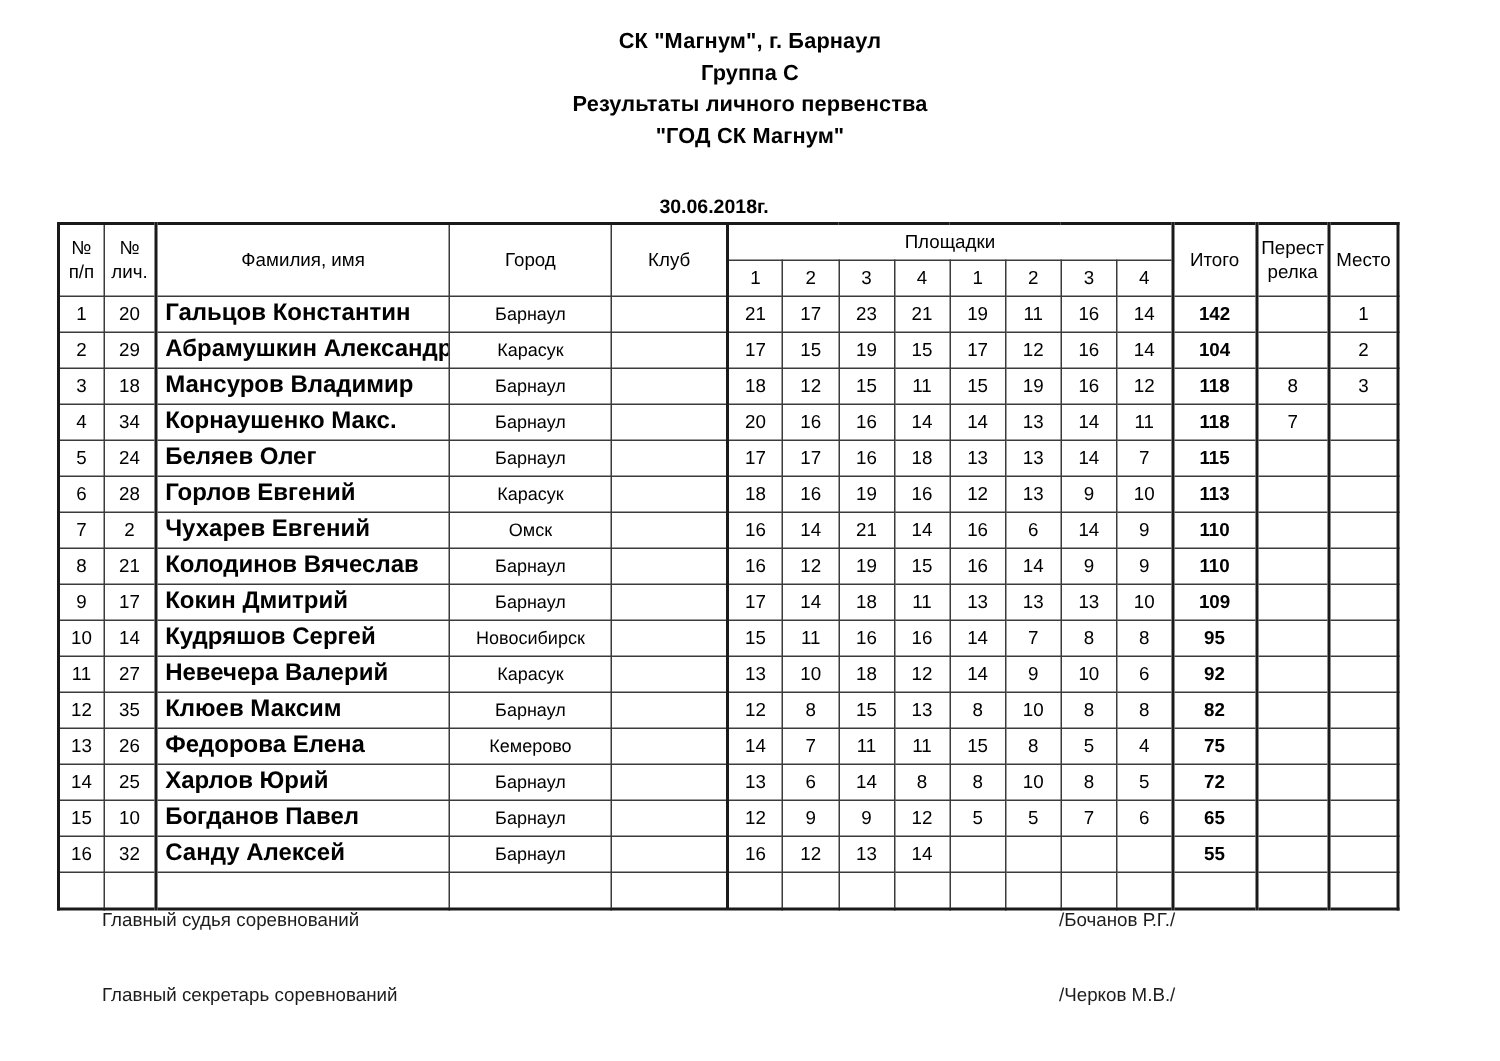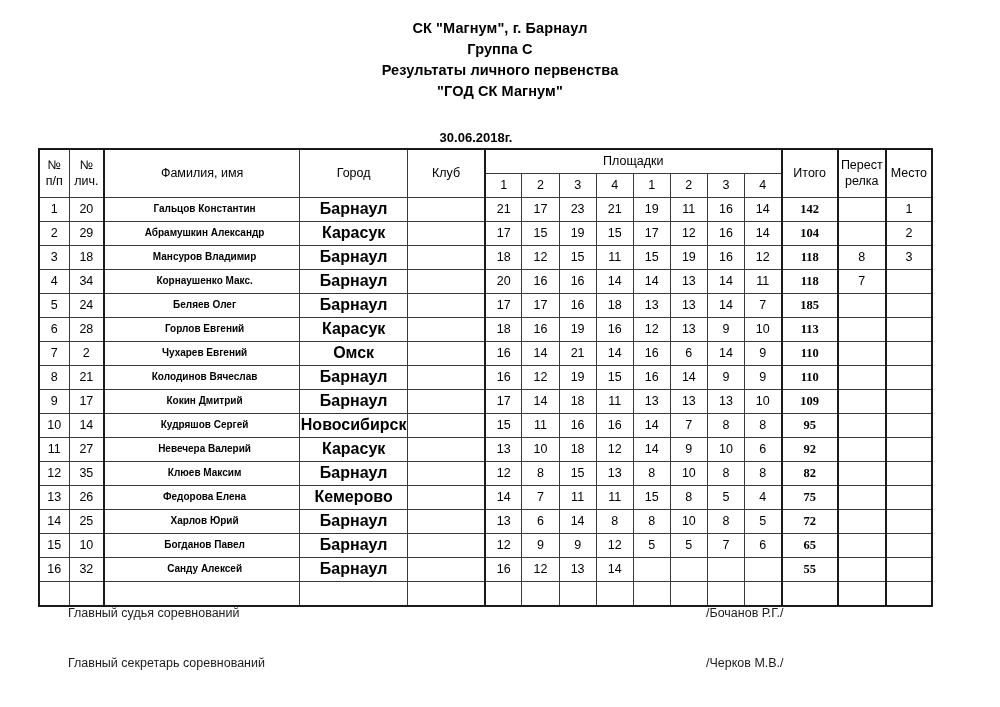--- a/index.html
+++ b/index.html
@@ -89,31 +89,31 @@
   col.c-nlich  { width: 35px; }
   col.c-name   { width: 195px; }
   col.c-city   { width: 108px; }
   col.c-club   { width: 77px; }
   col.c-score  { width: 37px; }
   col.c-total  { width: 56px; }
   col.c-perest { width: 48px; }
   col.c-place  { width: 46px; }
 
   td.name-cell {
-    text-align: center;
+    text-align: left;
     padding-left: 5px;
     font-weight: bold;
-    font-size: 10px;
+    font-size: 16px;
     border-left: 2px solid #1a1a1a !important;
   }
   td.npp-cell   { font-size: 12.5px; }
   td.nlich-cell { font-size: 12.5px; }
-  td.city-cell  { font-size: 16px; font-weight: bold; }
+  td.city-cell  { font-size: 12px; }
   td.score-cell { font-size: 12.5px; }
-  td.total-cell { font-size: 12.5px; font-weight: bold; font-family: Liberation Serif, serif; }
+  td.total-cell { font-size: 12.5px; font-weight: bold; }
   td.perest-cell, td.place-cell { font-size: 12.5px; }
 
   
   .sig-row {
     position: absolute;
     left: 68px;
     width: 880px;
     font-size: 12.5px;
     color: #1c1c1c;
   }
@@ -273,21 +273,21 @@
           <td class="city-cell">Барнаул</td>
           <td class=""></td>
           <td class="score-cell sep-left">17</td>
           <td class="score-cell">17</td>
           <td class="score-cell">16</td>
           <td class="score-cell">18</td>
           <td class="score-cell">13</td>
           <td class="score-cell">13</td>
           <td class="score-cell">14</td>
           <td class="score-cell sep-right">7</td>
-          <td class="total-cell">185</td>
+          <td class="total-cell">115</td>
           <td class="perest-cell sep-left"></td>
           <td class="place-cell sep-left"></td>
         </tr>
         <tr>
           <td class="npp-cell">6</td>
           <td class="nlich-cell">28</td>
           <td class="name-cell">Горлов Евгений</td>
           <td class="city-cell">Карасук</td>
           <td class=""></td>
           <td class="score-cell sep-left">18</td>

